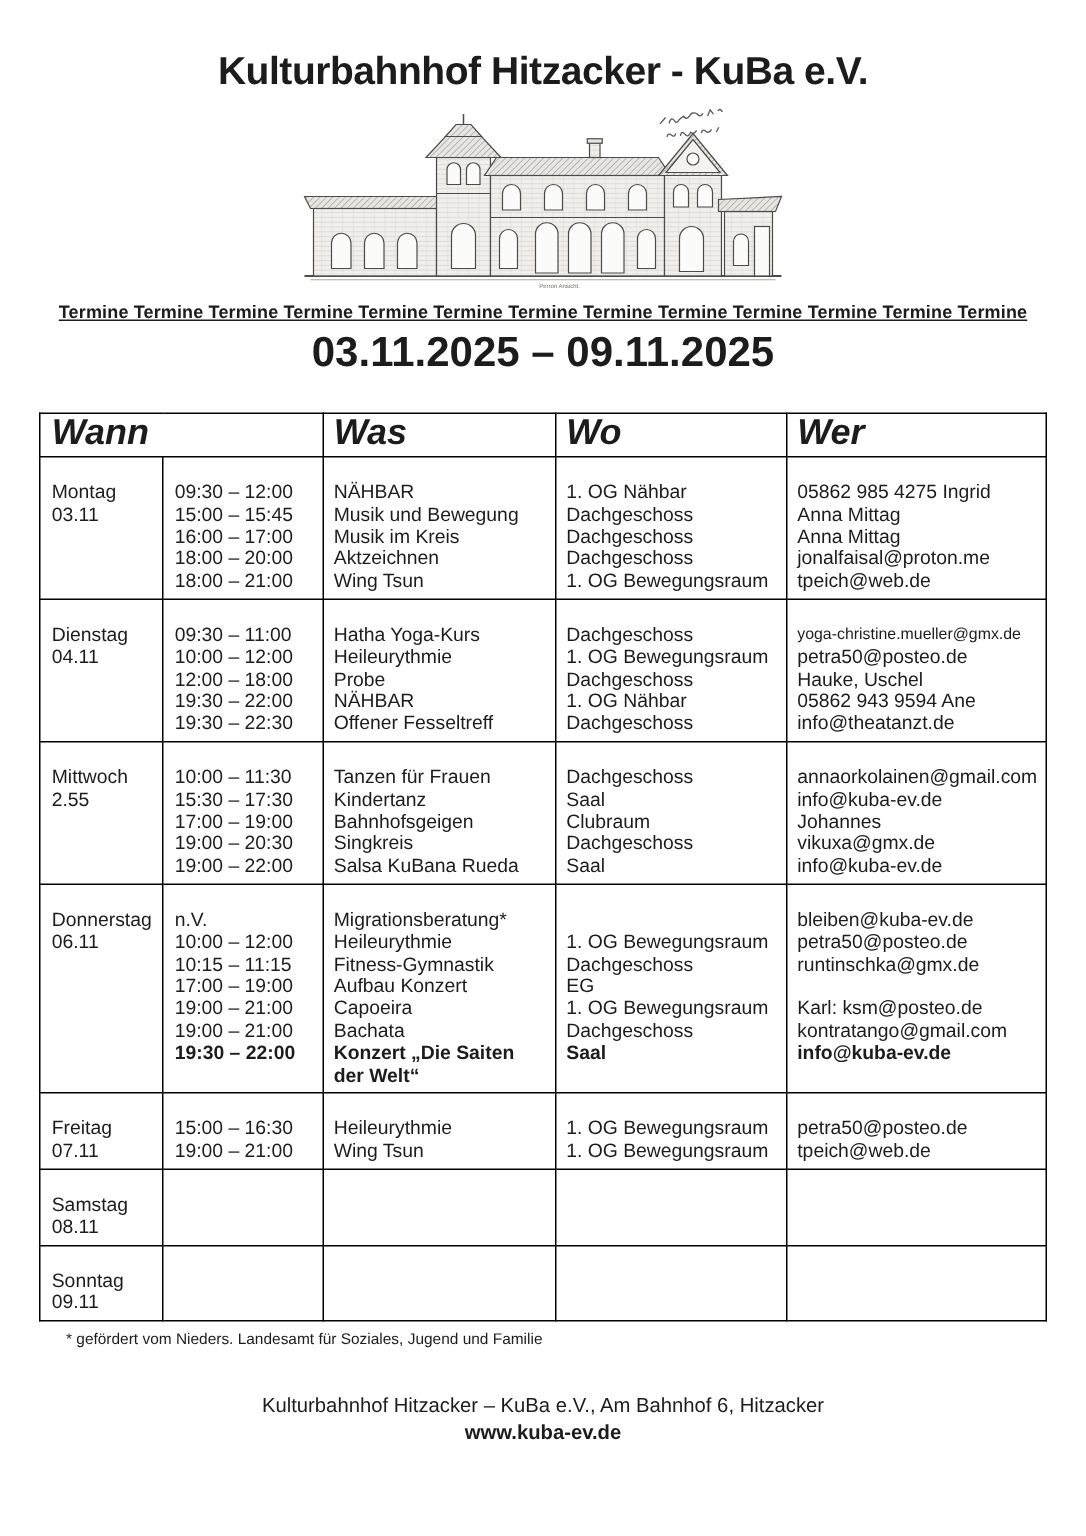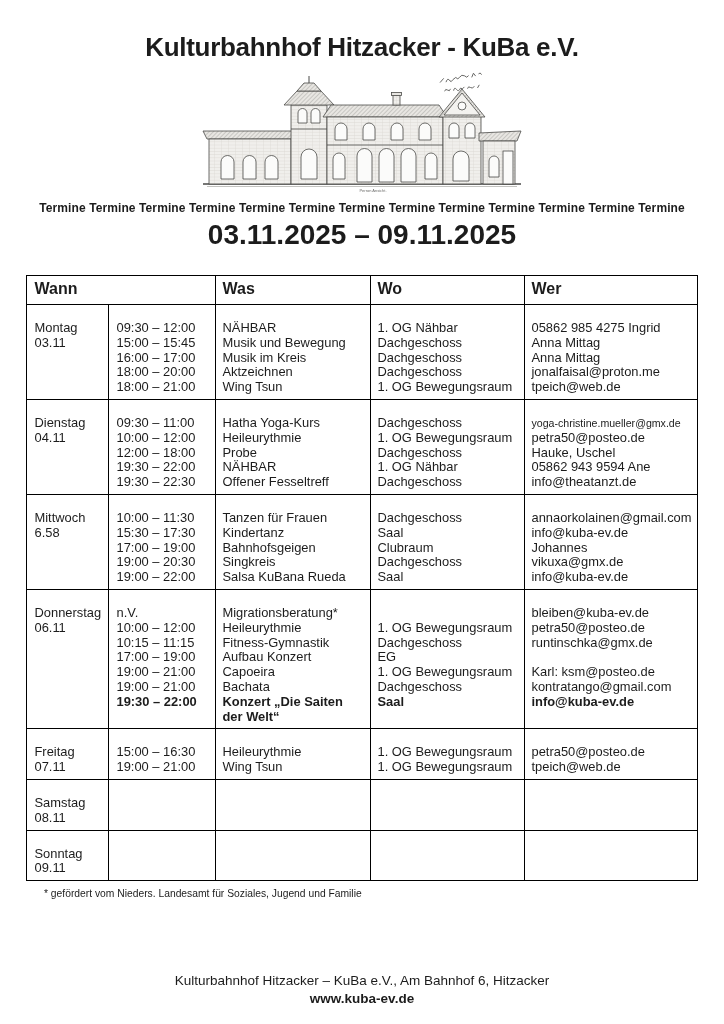--- a/index.html
+++ b/index.html
@@ -9,44 +9,44 @@
     color:#1c1c1c;position:relative;overflow:hidden;
   }
   .page{width:724px;height:1024px;position:relative;}
   .title{
     text-align:center;font-size:26px;font-weight:700;
     margin:0;padding-top:32px;letter-spacing:-0.3px;
   }
   .image-wrap{text-align:center;margin-top:8px;height:126px;}
   .termine{
     text-align:center;font-size:12px;font-weight:600;
-    margin-top:4px;letter-spacing:0.1px;white-space:nowrap;
+    margin-top:4px;letter-spacing:0.1px;white-space:nowrap;text-decoration:underline;
   }
   .date-range{
     text-align:center;font-size:28px;font-weight:700;margin:4px 0 0 0;
   }
   table.schedule{
     border-collapse:collapse;table-layout:fixed;
     width:670px;margin:24px auto 0 auto;
   }
   .schedule th,.schedule td{
     border:1.6px solid #000;vertical-align:top;text-align:left;
   }
   .schedule th{
-    font-size:16px;font-weight:700;
+    font-size:24px;font-style:italic;font-weight:700;
     padding:2px 6px 4px 7px;line-height:22px;
   }
   .schedule td{font-size:12.9px;padding:16px 5px 4px 7px;}
   .line{line-height:14.8px;min-height:14.8px;}
   td.time-cell .line{white-space:nowrap;}
   .b{font-weight:700;}
   .sm{font-size:10.6px;}
   .footnote{font-size:10.3px;margin:7px 0 12px 44px;}
   .footer{
-    position:absolute;left:0;right:0;top:972px;
+    position:absolute;left:0;right:0;top:928px;
     text-align:center;font-size:13.5px;line-height:18px;
   }
   .website{font-weight:700;}
 </style>
 </head>
 <body>
 
 <div class="page">
 
   <h1 class="title">Kulturbahnhof Hitzacker - KuBa e.V.</h1>
@@ -206,21 +206,21 @@
             <div class="line sm">yoga-christine.mueller@gmx.de</div>
             <div class="line">petra50@posteo.de</div>
             <div class="line">Hauke, Uschel</div>
             <div class="line">05862 943 9594 Ane</div>
             <div class="line">info@theatanzt.de</div>
           </td>
         </tr>
         <tr>
           <td class="day-cell">
             <div class="line">Mittwoch</div>
-            <div class="line">6.58</div>
+            <div class="line">2.55</div>
           </td>
           <td class="time-cell">
             <div class="line">10:00 – 11:30</div>
             <div class="line">15:30 – 17:30</div>
             <div class="line">17:00 – 19:00</div>
             <div class="line">19:00 – 20:30</div>
             <div class="line">19:00 – 22:00</div>
           </td>
           <td class="what-cell">
             <div class="line">Tanzen für Frauen</div>

